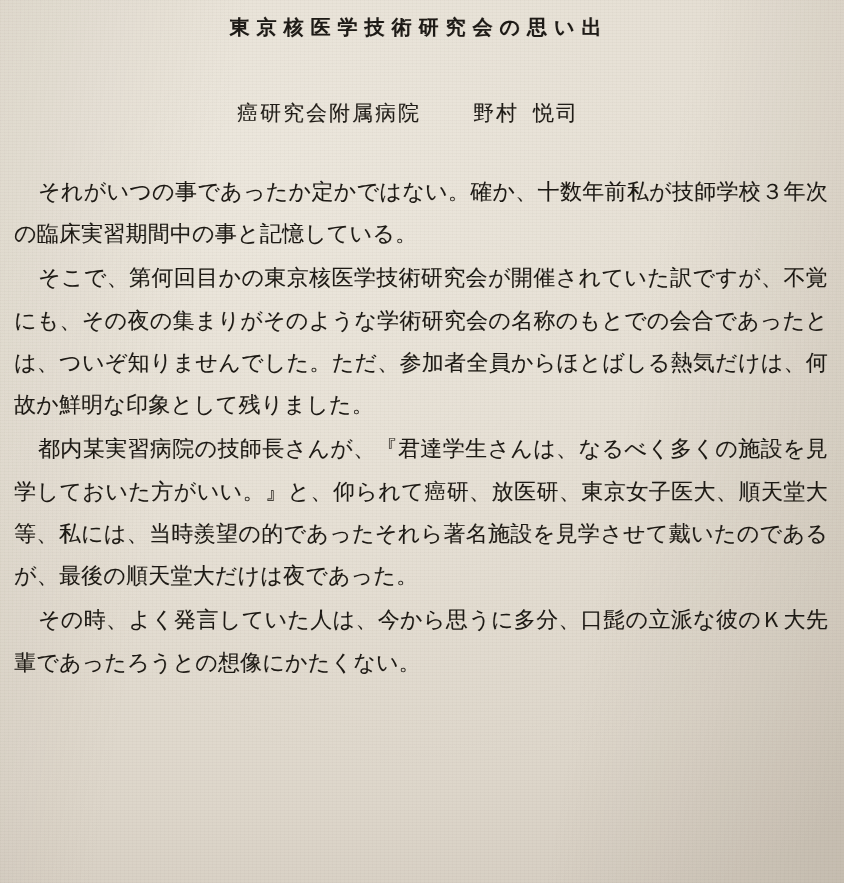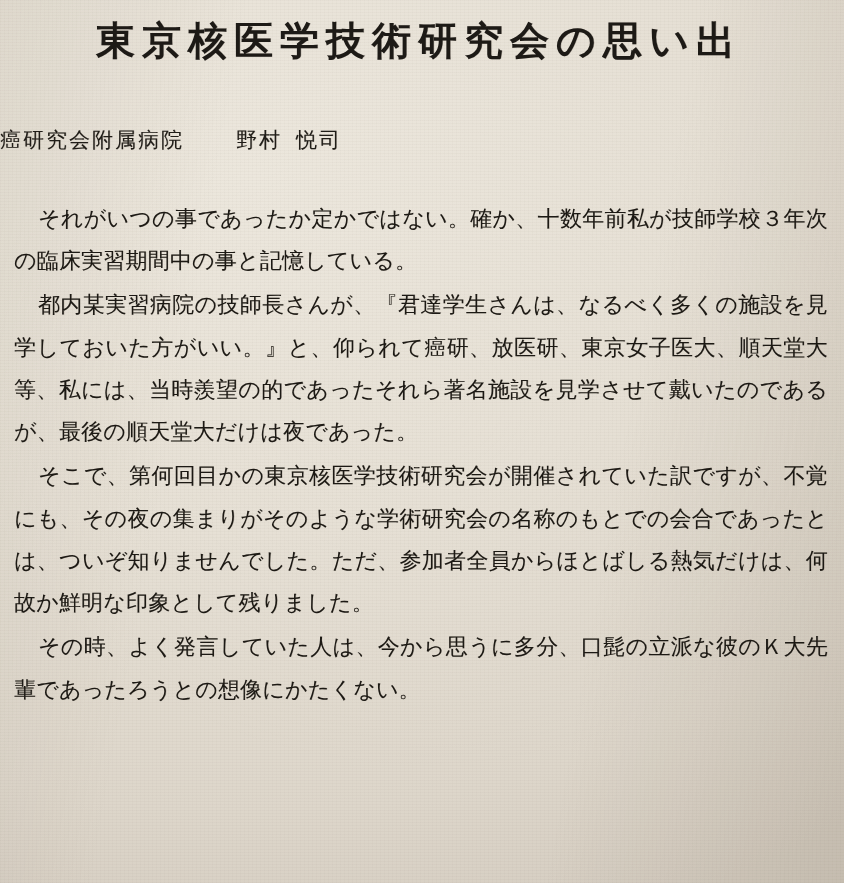--- a/index.html
+++ b/index.html
@@ -43,31 +43,31 @@
   }
   .content {
     position: relative;
     z-index: 2;
     padding: 0;
   }
   .doc-title {
     margin: 0;
     padding: 14px 6px 0 0;
     text-align: center;
-    font-size: 39px;
+    font-size: 20px;
     letter-spacing: 7px;
     font-weight: 700;
     color: #1d1a16;
     text-shadow: 0.5px 0.4px 0 rgba(60,50,40,0.35);
     font-family: "DejaVu Serif", "Liberation Serif", serif;
   }
   .byline {
     margin: 0;
     padding: 58px 28px 0 0;
-    text-align: left;
+    text-align: center;
     font-size: 21px;
     letter-spacing: 2px;
     color: #201d18;
     text-shadow: 0.4px 0.3px 0 rgba(60,50,40,0.3);
   }
   .byline .affiliation { margin-right: 52px; }
   .byline .author-name .given { margin-left: 14px; }
   .body-text {
     padding: 44px 16px 0 14px;
   }
@@ -91,19 +91,19 @@
   <div class="content">
 
     <h1 class="doc-title">東京核医学技術研究会の思い出</h1>
 
     <p class="byline">
       <span class="affiliation">癌研究会附属病院</span><span class="author-name"><span>野村</span><span class="given">悦司</span></span>
     </p>
 
     <div class="body-text">
       <p class="para">それがいつの事であったか定かではない。確か、十数年前私が技師学校３年次の臨床実習期間中の事と記憶している。</p>
+      <p class="para">そこで、第何回目かの東京核医学技術研究会が開催されていた訳ですが、不覚にも、その夜の集まりがそのような学術研究会の名称のもとでの会合であったとは、ついぞ知りませんでした。ただ、参加者全員からほとばしる熱気だけは、何故か鮮明な印象として残りました。</p>
       <p class="para">都内某実習病院の技師長さんが、『君達学生さんは、なるべく多くの施設を見学しておいた方がいい。』と、仰られて癌研、放医研、東京女子医大、順天堂大等、私には、当時羨望の的であったそれら著名施設を見学させて戴いたのであるが、最後の順天堂大だけは夜であった。</p>
-      <p class="para">そこで、第何回目かの東京核医学技術研究会が開催されていた訳ですが、不覚にも、その夜の集まりがそのような学術研究会の名称のもとでの会合であったとは、ついぞ知りませんでした。ただ、参加者全員からほとばしる熱気だけは、何故か鮮明な印象として残りました。</p>
       <p class="para">その時、よく発言していた人は、今から思うに多分、口髭の立派な彼のＫ大先輩であったろうとの想像にかたくない。</p>
     </div>
 
   </div>
 </div>
 
 </body></html>

